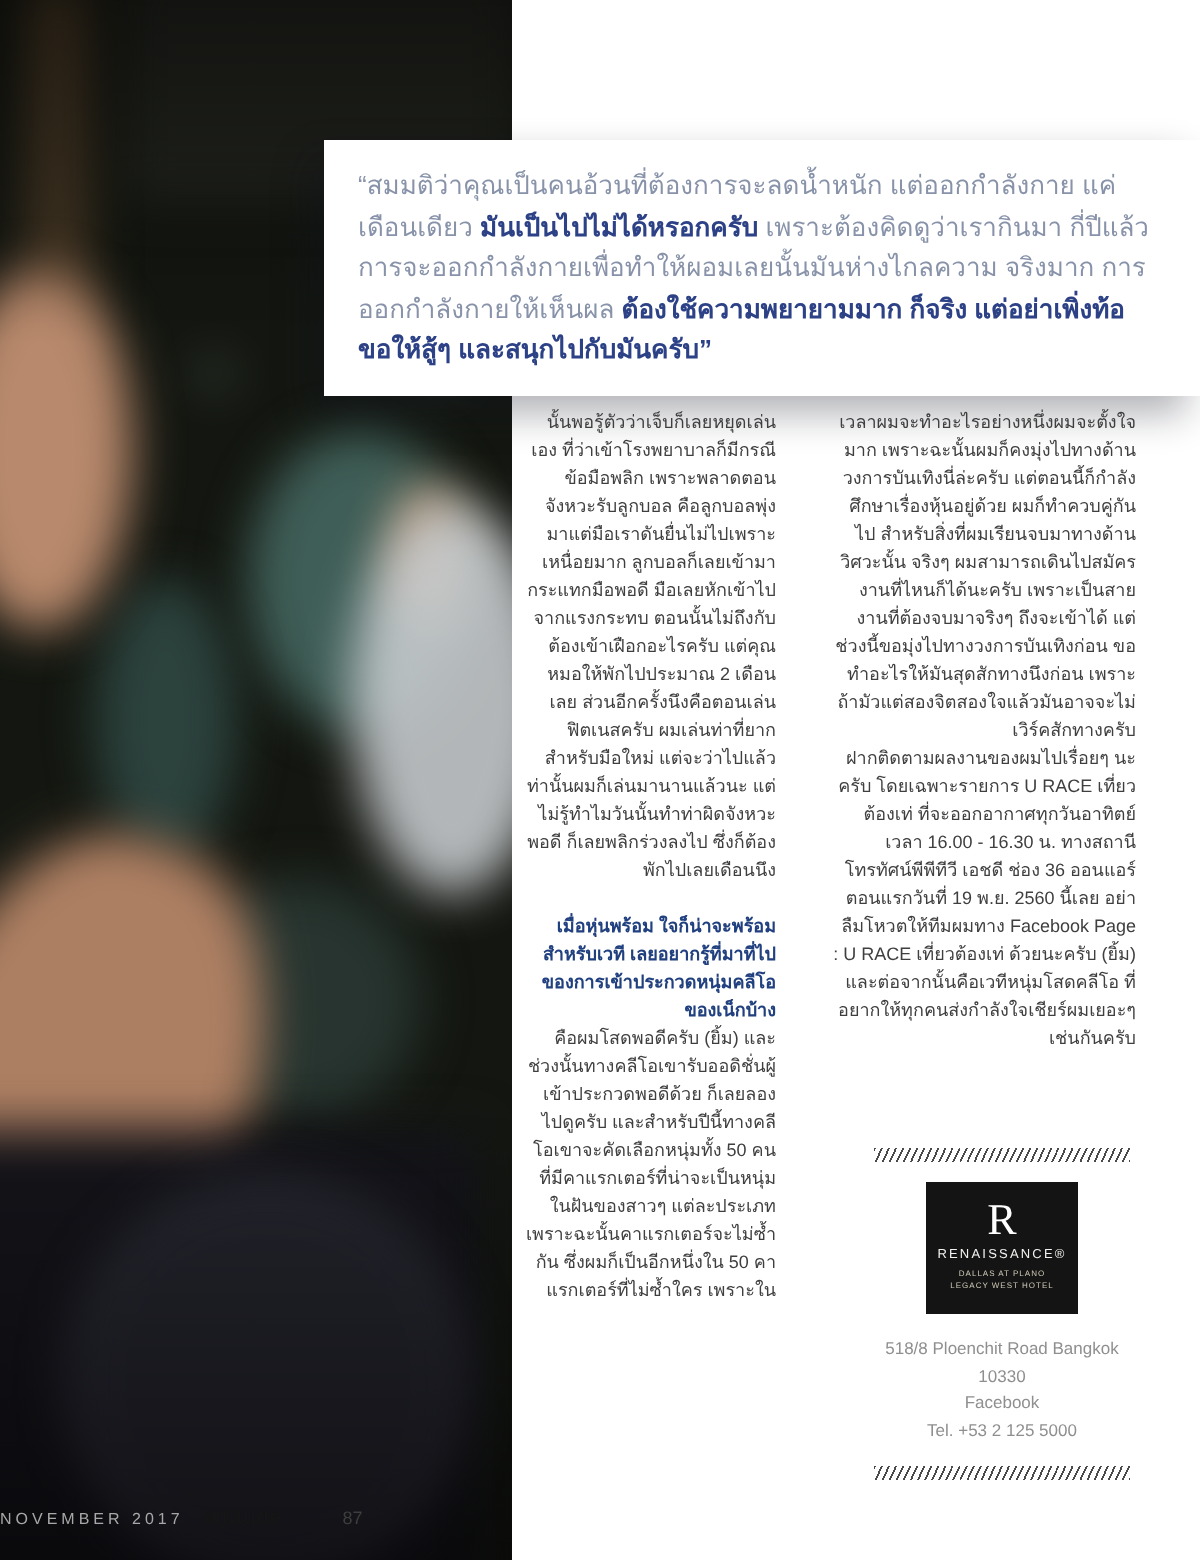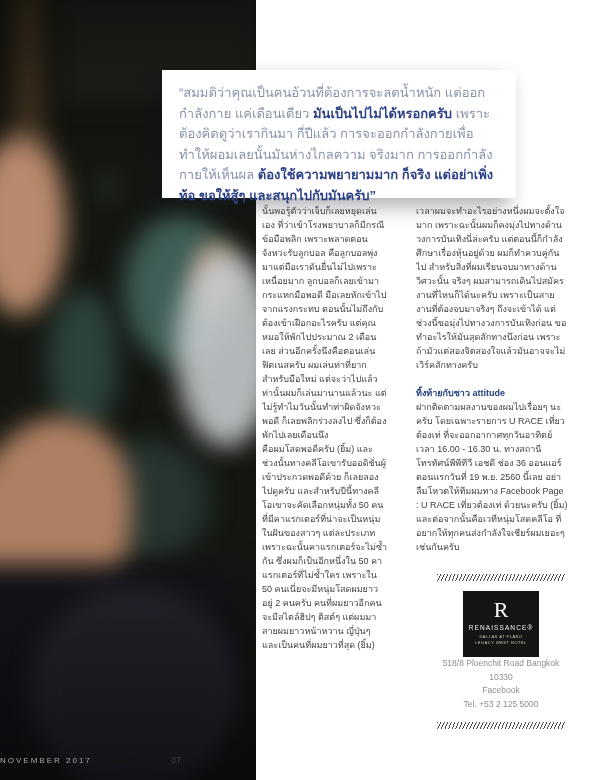--- a/index.html
+++ b/index.html
@@ -19,42 +19,42 @@
   .b-elbow{left:-26px;top:135px;width:92px;height:180px;background:#b8896c;border-radius:50%;filter:blur(11px);}
   .b-shoulder{left:-48px;top:415px;width:170px;height:280px;background:#ad7f62;border-radius:45%;filter:blur(13px);transform:rotate(18deg);}
   .b-machine{left:-30px;top:565px;width:270px;height:250px;background:#14141a;filter:blur(9px);}
   .b-wheel{left:34px;top:590px;width:200px;height:200px;background:#23232c;border-radius:50%;filter:blur(6px);border:10px solid #2e2e3a;box-sizing:border-box;}
   .b-dot1{left:210px;top:170px;width:18px;height:18px;background:#8fae9f;border-radius:50%;filter:blur(6px);opacity:.6;}
   .b-dot2{left:100px;top:180px;width:14px;height:14px;background:#768c82;border-radius:50%;filter:blur(6px);opacity:.5;}
   .photo .vignette{position:absolute;left:0;top:0;right:0;bottom:0;filter:none;
     background:linear-gradient(180deg,rgba(0,0,0,.45) 0%,rgba(0,0,0,0) 22%,rgba(0,0,0,0) 70%,rgba(0,0,0,.5) 100%);}
 
   
-  .quote-box{position:absolute;left:162px;top:70px;width:354px;height:128px;background:#ffffff;
+  .quote-box{position:absolute;left:162px;top:70px;width:438px;height:128px;background:#ffffff;
     box-sizing:border-box;padding:13px 20px 0 17px;box-shadow:-7px 9px 18px rgba(15,20,32,.32);}
   .quote-text{font-size:13px;line-height:20.5px;color:#8893aa;letter-spacing:0;}
   .quote-text b{color:#2c4186;font-weight:700;}
 
   
-  .col{position:absolute;top:204px;font-size:9px;line-height:14px;color:#3f3f3f;text-align:left;overflow:hidden;}
+  .col{position:absolute;top:204px;font-size:9px;line-height:14px;color:#3f3f3f;text-align:right;overflow:hidden;}
   .col1{left:262px;width:126px;height:448px;}
   .col2{left:416px;width:152px;height:368px;}
   .col p{margin:0;}
   .col .subhead{margin:14px 0 0 0;color:#21407f;font-weight:700;}
   .col .subhead:first-child{margin-top:0;}
 
   
   .ad{position:absolute;left:437px;top:574px;width:128px;text-align:center;}
   .zigzag{height:7px;background:repeating-linear-gradient(115deg,#4a4a4a 0,#4a4a4a 0.9px,transparent 0.9px,transparent 3.2px);}
   .zigzag.bottom{margin-top:11px;}
   .logo-box{width:76px;height:66px;margin:10px auto 0;background:#141414;color:#fff;box-sizing:border-box;padding-top:7px;}
   .monogram{font-family:"Liberation Serif","DejaVu Serif",serif;font-size:22px;line-height:24px;font-weight:400;}
   .brand{font-size:6.5px;letter-spacing:1.1px;margin-top:2px;color:#f2f2ef;}
   .brand-sub{font-size:4px;letter-spacing:.5px;color:#cfc9b6;line-height:5.5px;margin-top:3px;}
-  .address{font-size:8.5px;color:#8f8f8f;line-height:13.5px;}
+  .address{margin-top:11px;font-size:8.5px;color:#8f8f8f;line-height:13.5px;}
 
   
   .footer{position:absolute;left:0;top:749px;width:566px;text-align:left;white-space:nowrap;}
   .footer .issue{font-size:8px;letter-spacing:2px;color:#a8a8a8;}
   .footer .mag{font-size:10.5px;font-weight:700;color:#151515;margin-left:5px;letter-spacing:.2px;}
   .footer .pagenum{font-size:9px;color:#3e3e3e;margin-left:26px;}
 </style>
 </head>
 <body>
 
@@ -78,27 +78,27 @@
   </div>
 
   <div class="quote-box">
     <div class="quote-text">
       <span>“สมมติว่าคุณเป็นคนอ้วนที่ต้องการจะลดน้ำหนัก แต่ออกกำลังกาย แค่เดือนเดียว </span><b>มันเป็นไปไม่ได้หรอกครับ</b><span> เพราะต้องคิดดูว่าเรากินมา กี่ปีแล้ว การจะออกกำลังกายเพื่อทำให้ผอมเลยนั้นมันห่างไกลความ จริงมาก การออกกำลังกายให้เห็นผล </span><b>ต้องใช้ความพยายามมาก ก็จริง แต่อย่าเพิ่งท้อ ขอให้สู้ๆ และสนุกไปกับมันครับ”</b>
     </div>
   </div>
 
   <div class="col col1">
     <p>นั้นพอรู้ตัวว่าเจ็บก็เลยหยุดเล่นเอง ที่ว่าเข้าโรงพยาบาลก็มีกรณีข้อมือพลิก เพราะพลาดตอนจังหวะรับลูกบอล คือลูกบอลพุ่งมาแต่มือเราดันยื่นไม่ไปเพราะเหนื่อยมาก ลูกบอลก็เลยเข้ามากระแทกมือพอดี มือเลยหักเข้าไปจากแรงกระทบ ตอนนั้นไม่ถึงกับต้องเข้าเฝือกอะไรครับ แต่คุณหมอให้พักไปประมาณ 2 เดือนเลย ส่วนอีกครั้งนึงคือตอนเล่นฟิตเนสครับ ผมเล่นท่าที่ยากสำหรับมือใหม่ แต่จะว่าไปแล้วท่านั้นผมก็เล่นมานานแล้วนะ แต่ไม่รู้ทำไมวันนั้นทำท่าผิดจังหวะพอดี ก็เลยพลิกร่วงลงไป ซึ่งก็ต้องพักไปเลยเดือนนึง</p>
+    <p class="subhead">เมื่อหุ่นพร้อม ใจก็น่าจะพร้อมสำหรับเวที เลยอยากรู้ที่มาที่ไปของการเข้าประกวดหนุ่มคลีโอของเน็กบ้าง</p>
     <p>คือผมโสดพอดีครับ (ยิ้ม) และช่วงนั้นทางคลีโอเขารับออดิชั่นผู้เข้าประกวดพอดีด้วย ก็เลยลองไปดูครับ และสำหรับปีนี้ทางคลีโอเขาจะคัดเลือกหนุ่มทั้ง 50 คนที่มีคาแรกเตอร์ที่น่าจะเป็นหนุ่มในฝันของสาวๆ แต่ละประเภท เพราะฉะนั้นคาแรกเตอร์จะไม่ซ้ำกัน ซึ่งผมก็เป็นอีกหนึ่งใน 50 คาแรกเตอร์ที่ไม่ซ้ำใคร เพราะใน 50 คนเนี่ยจะมีหนุ่มโสดผมยาวอยู่ 2 คนครับ คนที่ผมยาวอีกคนจะมีสไตล์ฮิปๆ ติสต์ๆ แต่ผมมาสายผมยาวหน้าหวาน ญี่ปุ่นๆ และเป็นคนที่ผมยาวที่สุด (ยิ้ม) งานนี้จะตัดสินวันที่ 15 ธันวาคม อย่าลืมเชียร์ผมด้วยนะครับ</p>
 
   </div>
 
   <div class="col col2">
     <p>เวลาผมจะทำอะไรอย่างหนึ่งผมจะตั้งใจมาก เพราะฉะนั้นผมก็คงมุ่งไปทางด้านวงการบันเทิงนี่ล่ะครับ แต่ตอนนี้ก็กำลังศึกษาเรื่องหุ้นอยู่ด้วย ผมก็ทำควบคู่กันไป สำหรับสิ่งที่ผมเรียนจบมาทางด้านวิศวะนั้น จริงๆ ผมสามารถเดินไปสมัครงานที่ไหนก็ได้นะครับ เพราะเป็นสายงานที่ต้องจบมาจริงๆ ถึงจะเข้าได้ แต่ช่วงนี้ขอมุ่งไปทางวงการบันเทิงก่อน ขอทำอะไรให้มันสุดสักทางนึงก่อน เพราะถ้ามัวแต่สองจิตสองใจแล้วมันอาจจะไม่เวิร์คสักทางครับ</p>
-    <p class="subhead">ทิ้งท้ายกับชาว attitude</p>
     <p><span>ฝากติดตามผลงานของผมไปเรื่อยๆ นะครับ โดยเฉพาะรายการ U RACE เที่ยวต้องเท่ ที่จะออกอากาศทุกวันอาทิตย์ เวลา 16.00 - 16.30 น. ทางสถานีโทรทัศน์พีพีทีวี เอชดี ช่อง 36 ออนแอร์ตอนแรกวันที่ 19 พ.ย. 2560 นี้เลย อย่าลืมโหวตให้ทีมผมทาง Facebook Page : U RACE เที่ยวต้องเท่ ด้วยนะครับ (ยิ้ม) และต่อจากนั้นคือเวทีหนุ่มโสดคลีโอ ที่อยากให้ทุกคนส่งกำลังใจเชียร์ผมเยอะๆ เช่นกันครับ</span></p>
   </div>
 
   <div class="ad">
     <div class="zigzag top"></div>
     <div class="logo-box">
       <div class="monogram">R</div>
       <div class="brand">RENAISSANCE®</div>
       <div class="brand-sub">
         <div>DALLAS AT PLANO</div>

